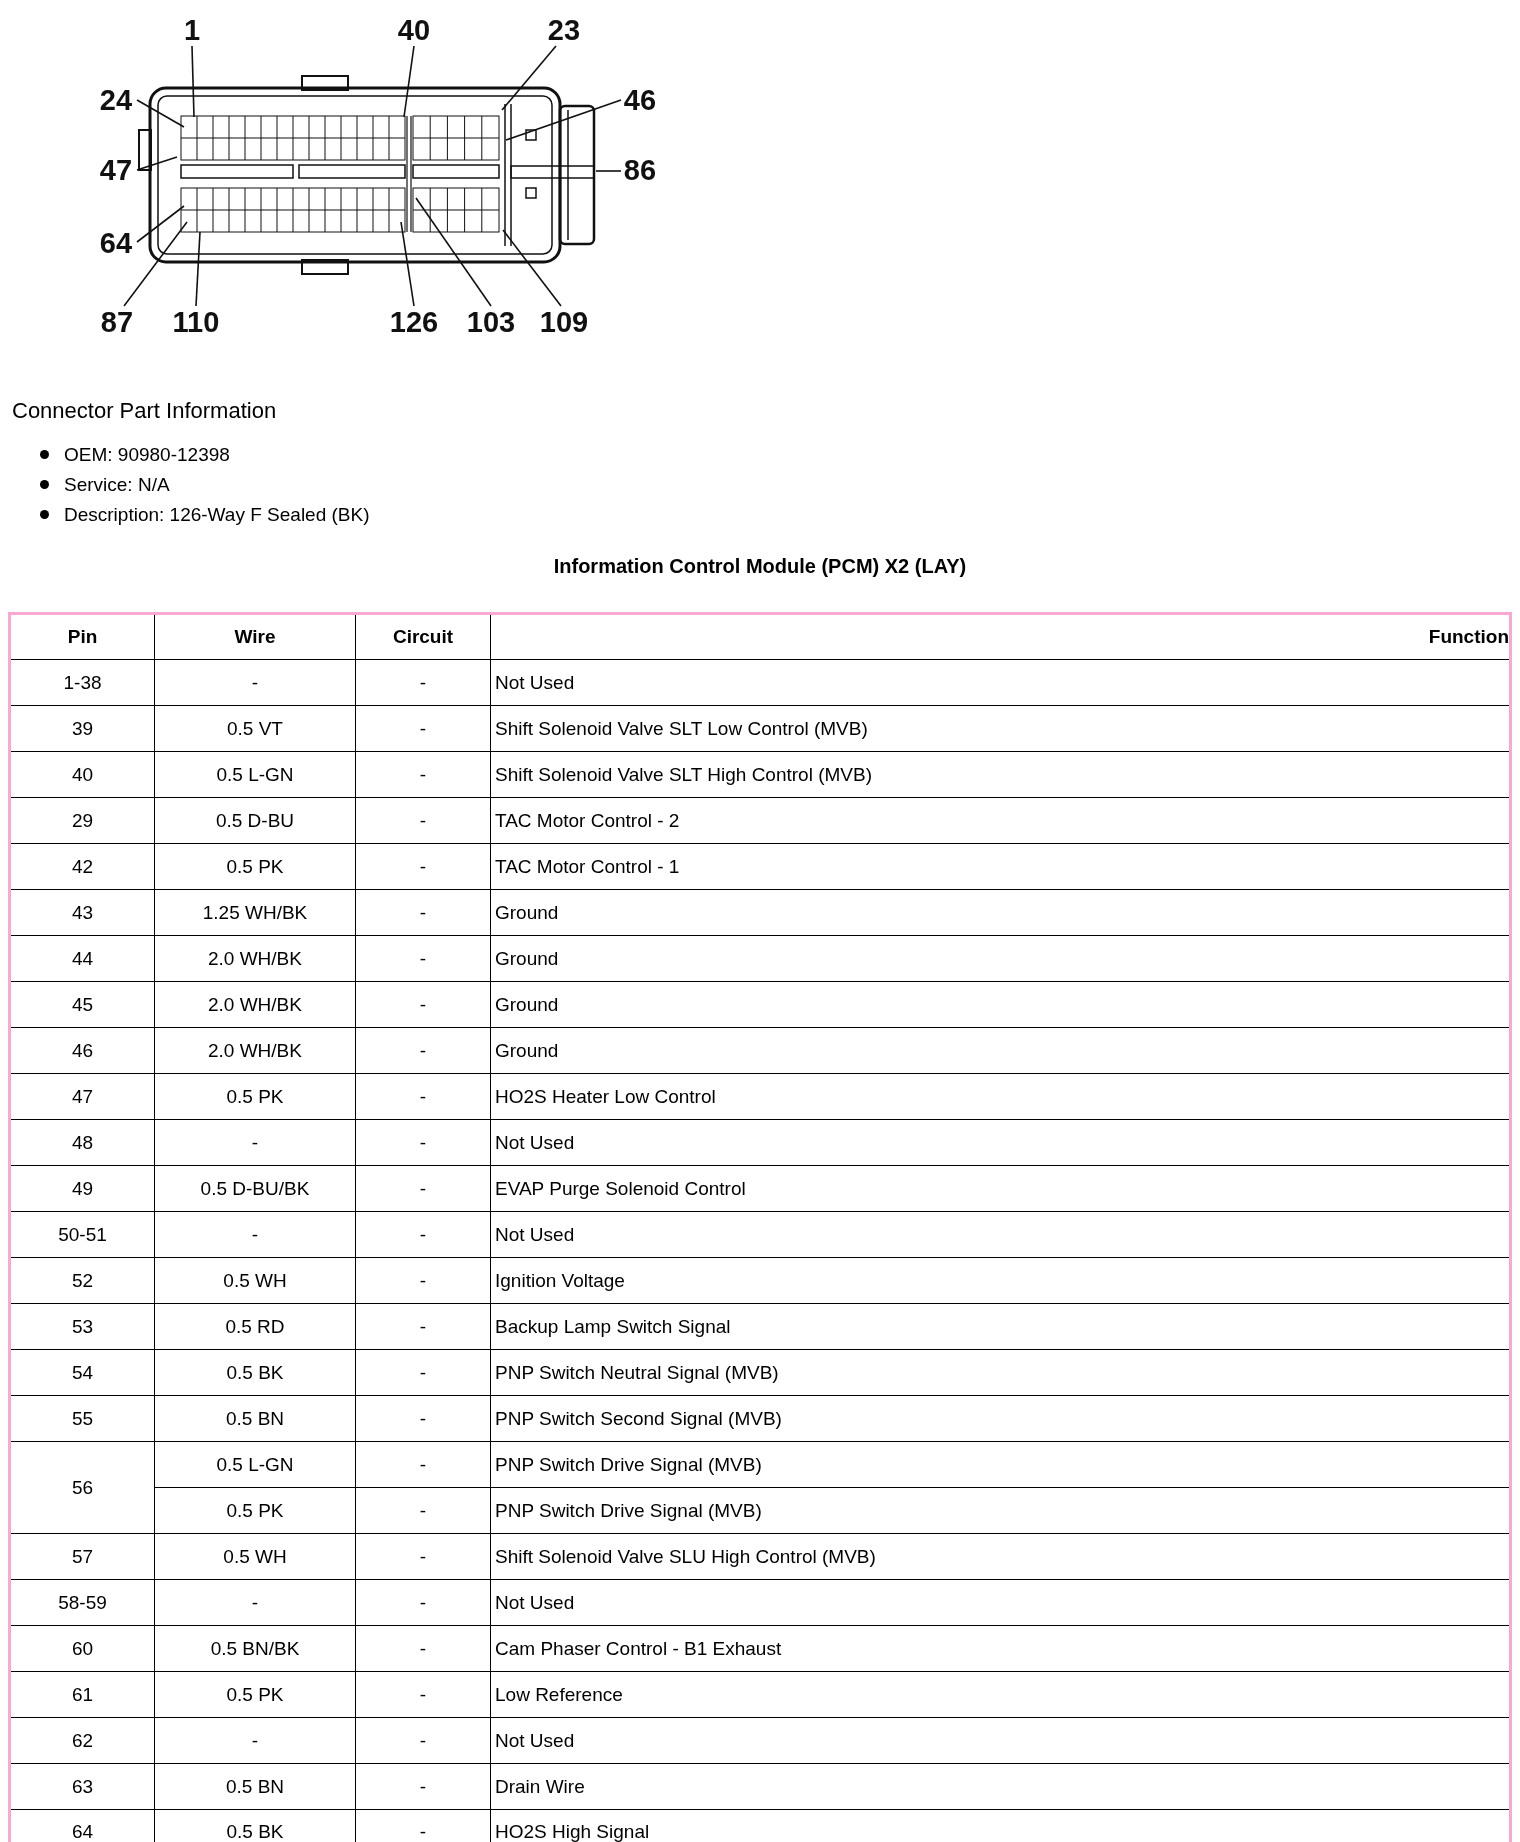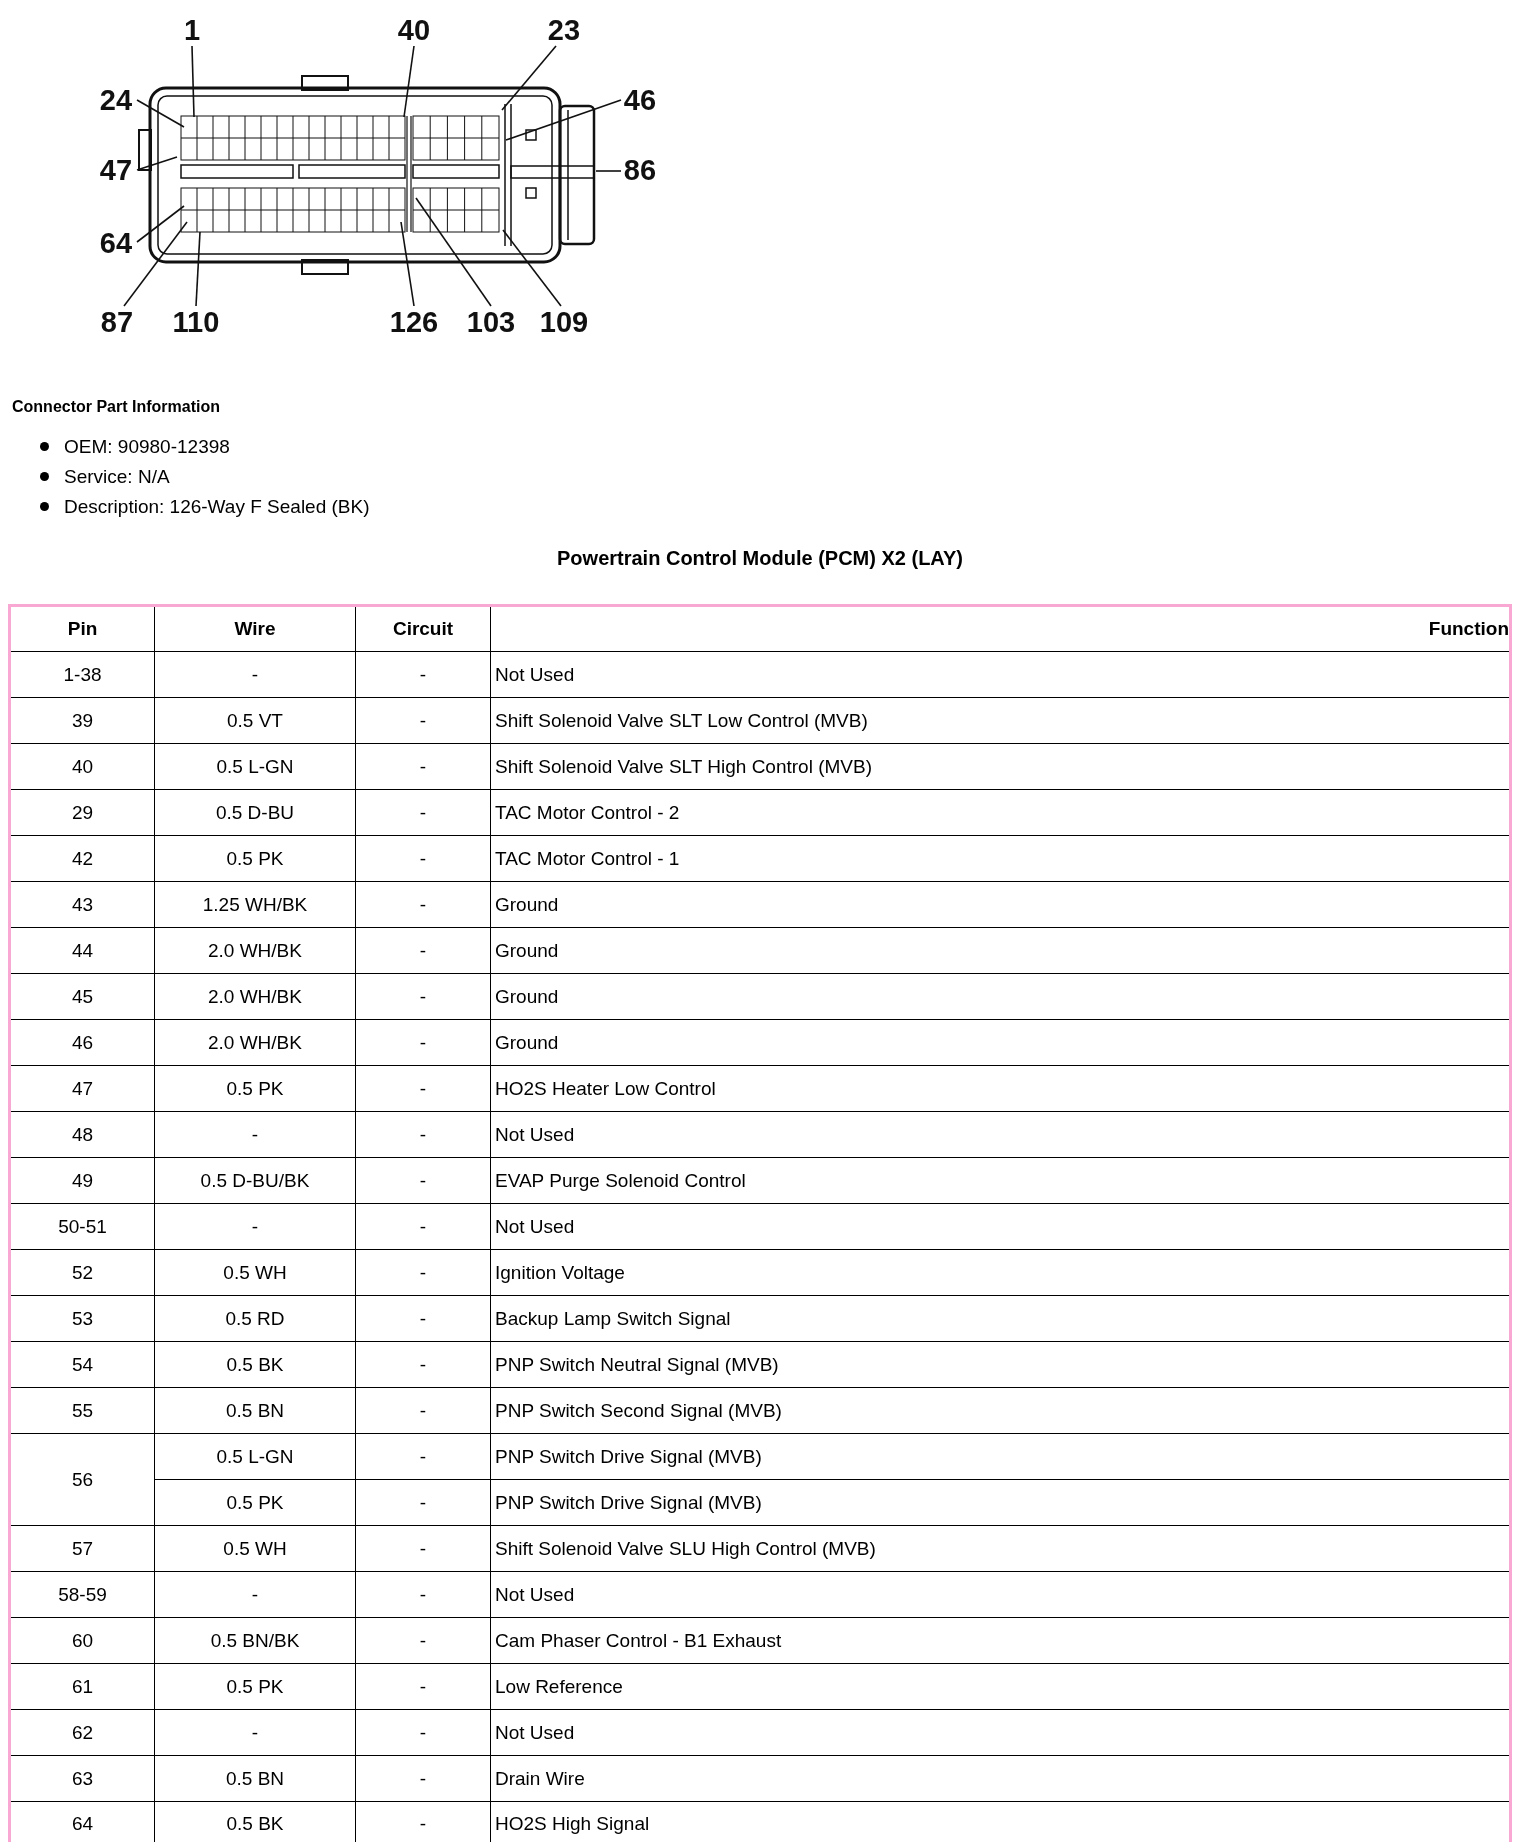--- a/index.html
+++ b/index.html
@@ -4,21 +4,21 @@
 <style>
   * { margin:0; padding:0; box-sizing:border-box; }
   html, body { background:#ffffff; }
   body {
     width:1520px; min-height:1842px;
     font-family:"Liberation Sans", sans-serif;
     color:#000;
   }
   .page { padding:6px 8px 10px 8px; }
   .diagram-wrap { margin:4px 0 0 36px; }
-  .section-heading { font-size:16px; font-weight:bold; margin:52px 0 20px 4px; }
+  .section-heading { font-size:22px; font-weight:normal; margin:52px 0 20px 4px; }
   .part-info-list { list-style:none; margin-left:30px; }
   .part-info-list li { font-size:19px; line-height:21px; margin-bottom:9px; position:relative; padding-left:26px; }
   .part-info-list li::before { content:""; position:absolute; left:2px; top:6px; width:9px; height:9px; border-radius:50%; background:#000; }
   .table-title { text-align:center; font-weight:bold; font-size:20px; margin:30px 0 10px 0; }
   table.pinout { width:100%; border-collapse:collapse; border:3px solid #f9a8d4; table-layout:fixed;margin-top:34px; }
   .pinout th, .pinout td { border:1.6px solid #000; font-size:19px; height:46px; overflow:hidden; white-space:nowrap; }
   .pinout th { font-weight:bold; text-align:center; }
   .col-pin { width:145px; text-align:center; }
   .col-wire { width:201px; text-align:center; }
   .col-circuit { width:135px; text-align:center; }
@@ -141,21 +141,21 @@
   </div>
 
   <h2 class="section-heading">Connector Part Information</h2>
 
   <ul class="part-info-list">
       <li>OEM: 90980-12398</li>
       <li>Service: N/A</li>
       <li>Description: 126-Way F Sealed (BK)</li>
     </ul>
 
-  <div class="table-title">Powertrain Control Module (PCM) X2 (LAY)</div>
+  <div class="table-title">Information Control Module (PCM) X2 (LAY)</div>
 
   <table class="pinout">
     <thead>
       <tr>
         <th class="col-pin">Pin</th>
         <th class="col-wire">Wire</th>
         <th class="col-circuit">Circuit</th>
         <th class="col-fn">Function</th>
       </tr>
     </thead>

